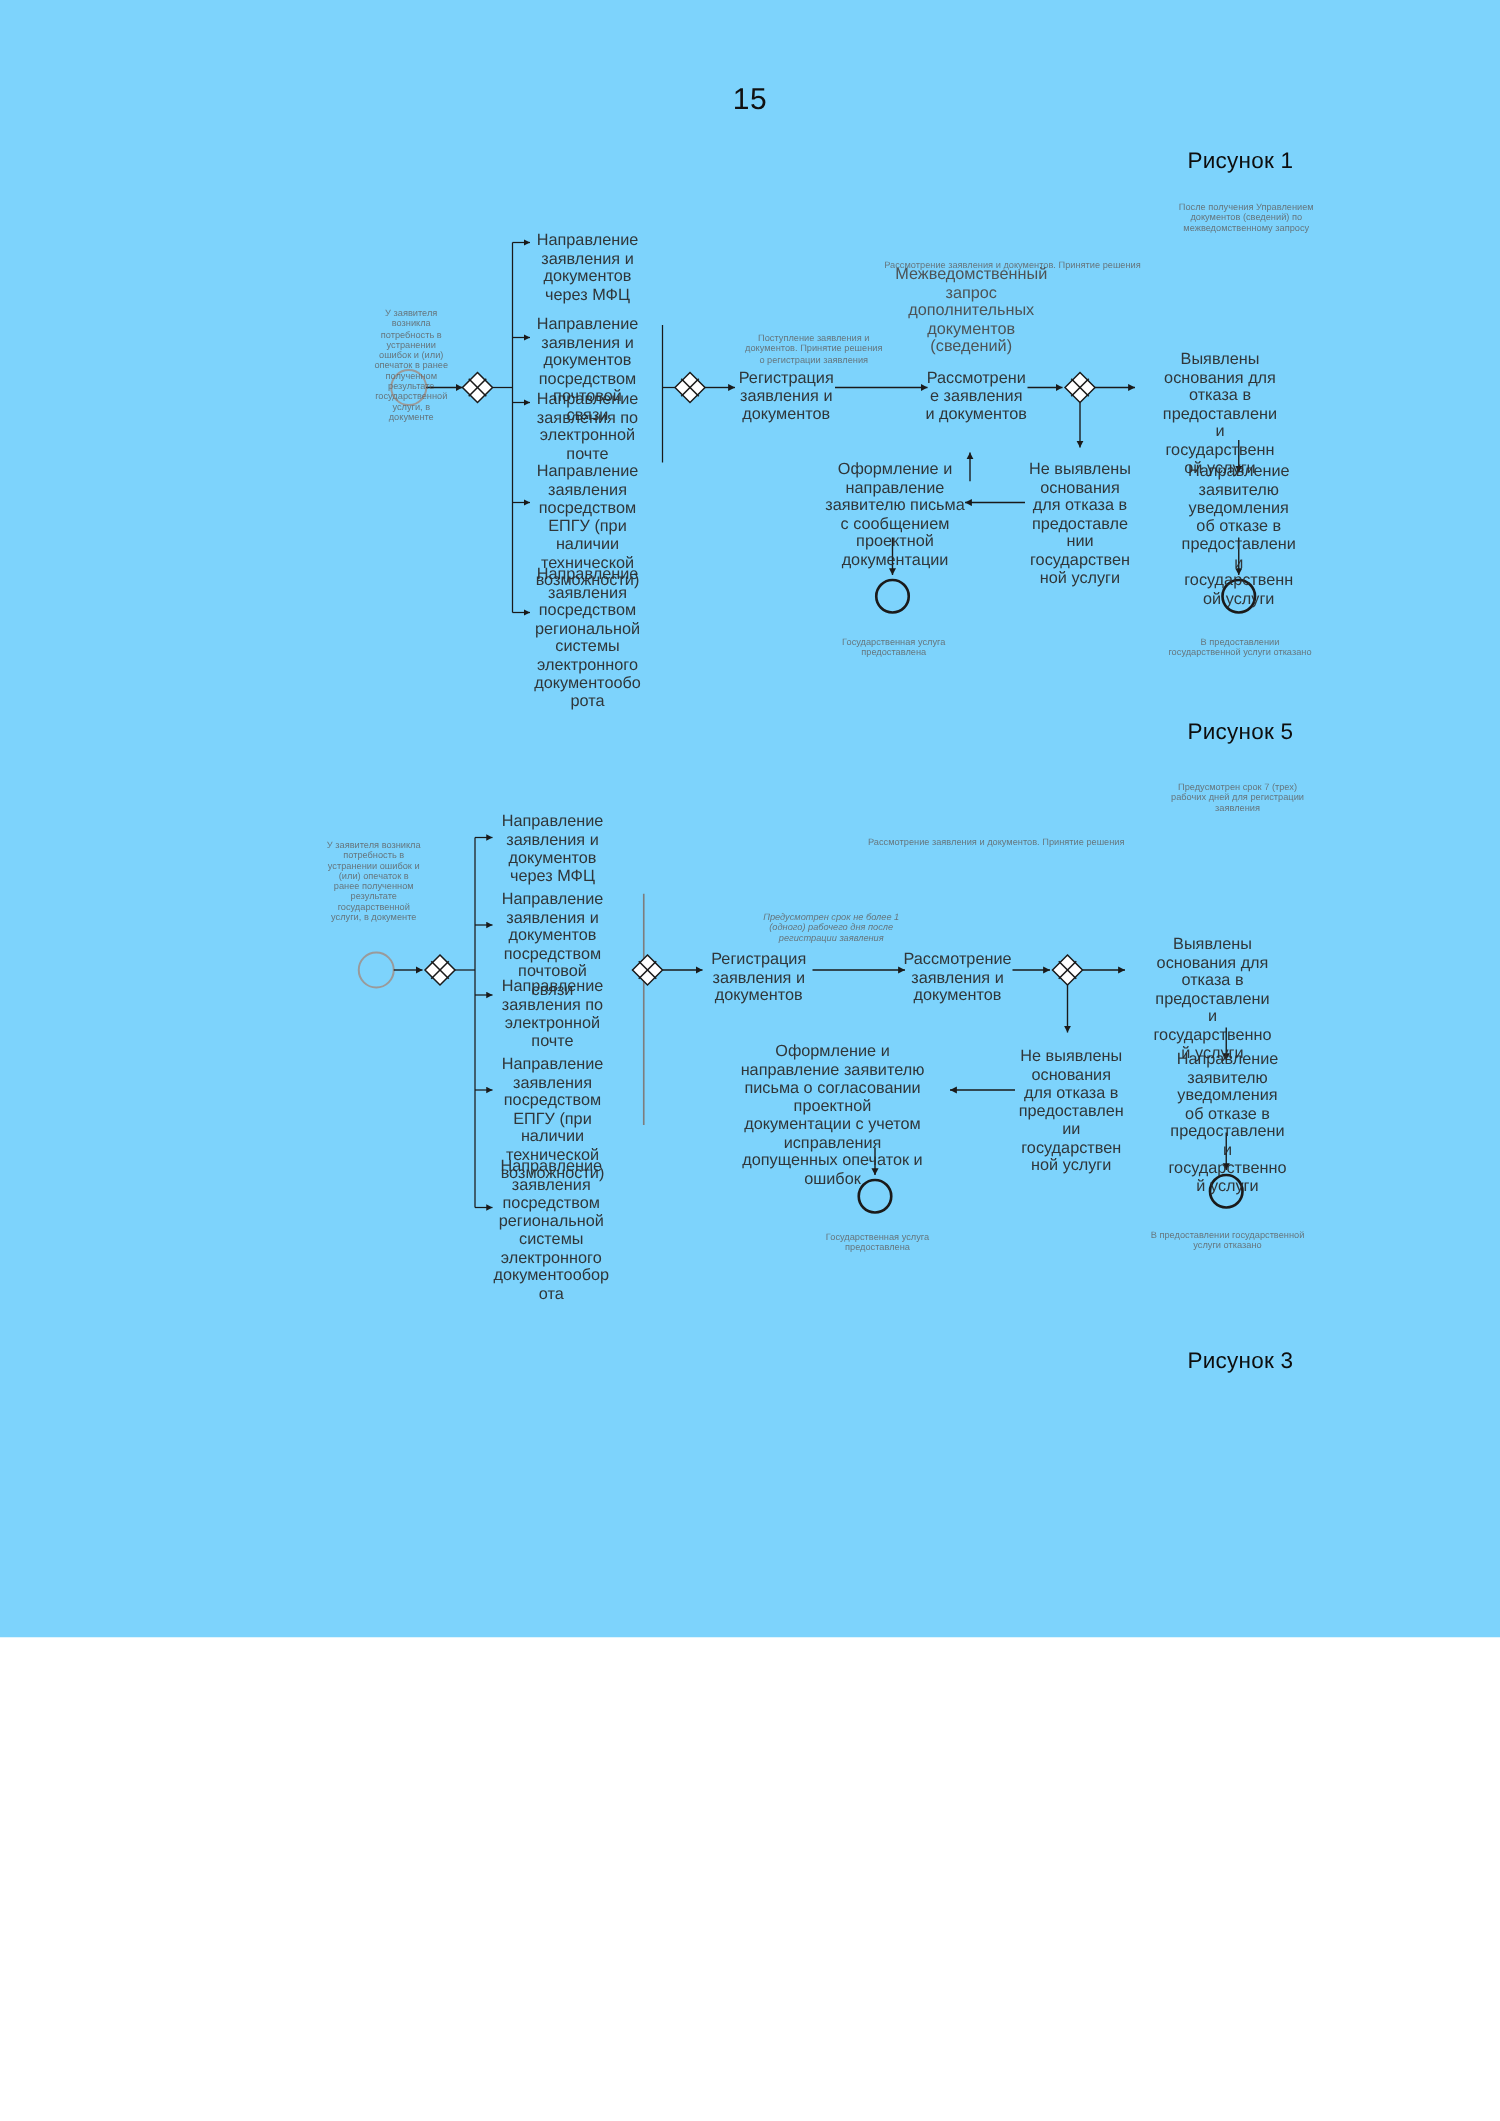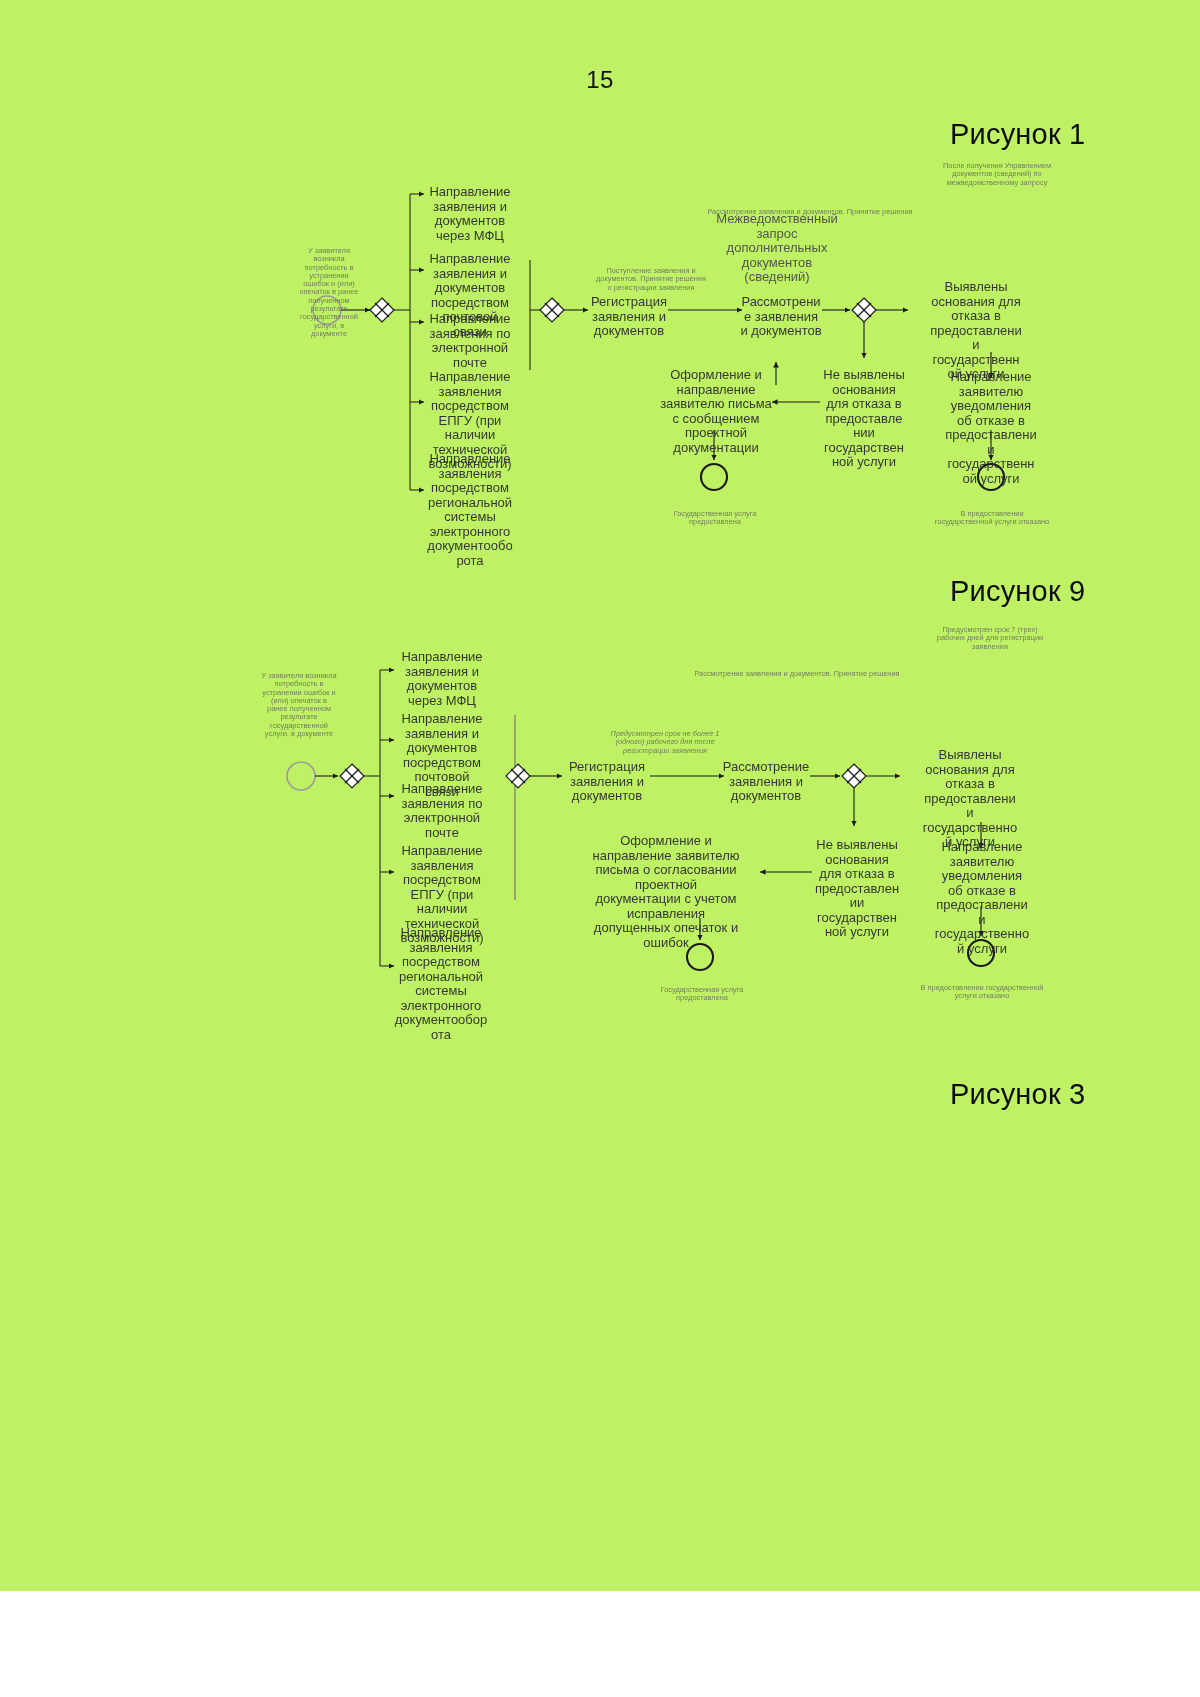--- a/index.html
+++ b/index.html
@@ -8,40 +8,40 @@
     padding: 0;
     background: #ffffff;
   }
   body {
     font-family: "Liberation Sans", sans-serif;
     color: #000000;
   }
   .page {
     position: relative;
     width: 1200px;
-    height: 1591px;
+    height: 1310px;
     margin: 0 auto;
-    background: #bef264;
+    background: #7dd3fc;
     overflow: hidden;
   }
 
   
   .page-number {
     position: absolute;
     top: 66px;
     left: 0;
     width: 1200px;
     text-align: center;
     font-size: 24px;
     letter-spacing: 0.5px;
     color: #111;
   }
   .figure-caption {
     position: absolute;
-    font-size: 29px;
+    font-size: 18px;
     color: #0d0d0d;
     letter-spacing: 0.2px;
     white-space: nowrap;
   }
   #cap1 { top: 118px; left: 950px; }
   #cap2 { top: 575px; left: 950px; }
   #cap3 { top: 1078px; left: 950px; }
 
   
   .diagram {
@@ -193,21 +193,21 @@
 
     <div class="node-text t-small scan-blur" style="left:660px; top:238px; width:112px;">Оформление и направление заявителю письма с сообщением проектной документации</div>
 
     <div class="node-text t-small scan-blur" style="left:944px; top:240px; width:94px;">Направление заявителю уведомления об отказе в предоставлении государственной услуги</div>
 
     <div class="node-text t-tiny scan-blur-strong fadedest" style="left:660px; top:368px; width:110px;">Государственная услуга предоставлена</div>
 
     <div class="node-text t-tiny scan-blur-strong fadedest" style="left:934px; top:368px; width:116px;">В предоставлении государственной услуги отказано</div>
   </div>
 
-  <div class="figure-caption" id="cap2">Рисунок 9</div>
+  <div class="figure-caption" id="cap2">Рисунок 5</div>
 
   <div class="diagram" id="fig2">
 
     <svg width="1200" height="430" viewBox="0 0 1200 430">
       <defs>
         <marker id="ah2" markerWidth="7" markerHeight="7" refX="6" refY="3" orient="auto">
           <path d="M0,0 L6,3 L0,6 z" fill="#1a1a1a"></path>
         </marker>
         <marker id="ah2s" markerWidth="6" markerHeight="6" refX="5" refY="2.6" orient="auto">
           <path d="M0,0 L5,2.6 L0,5.2 z" fill="#1a1a1a"></path>

